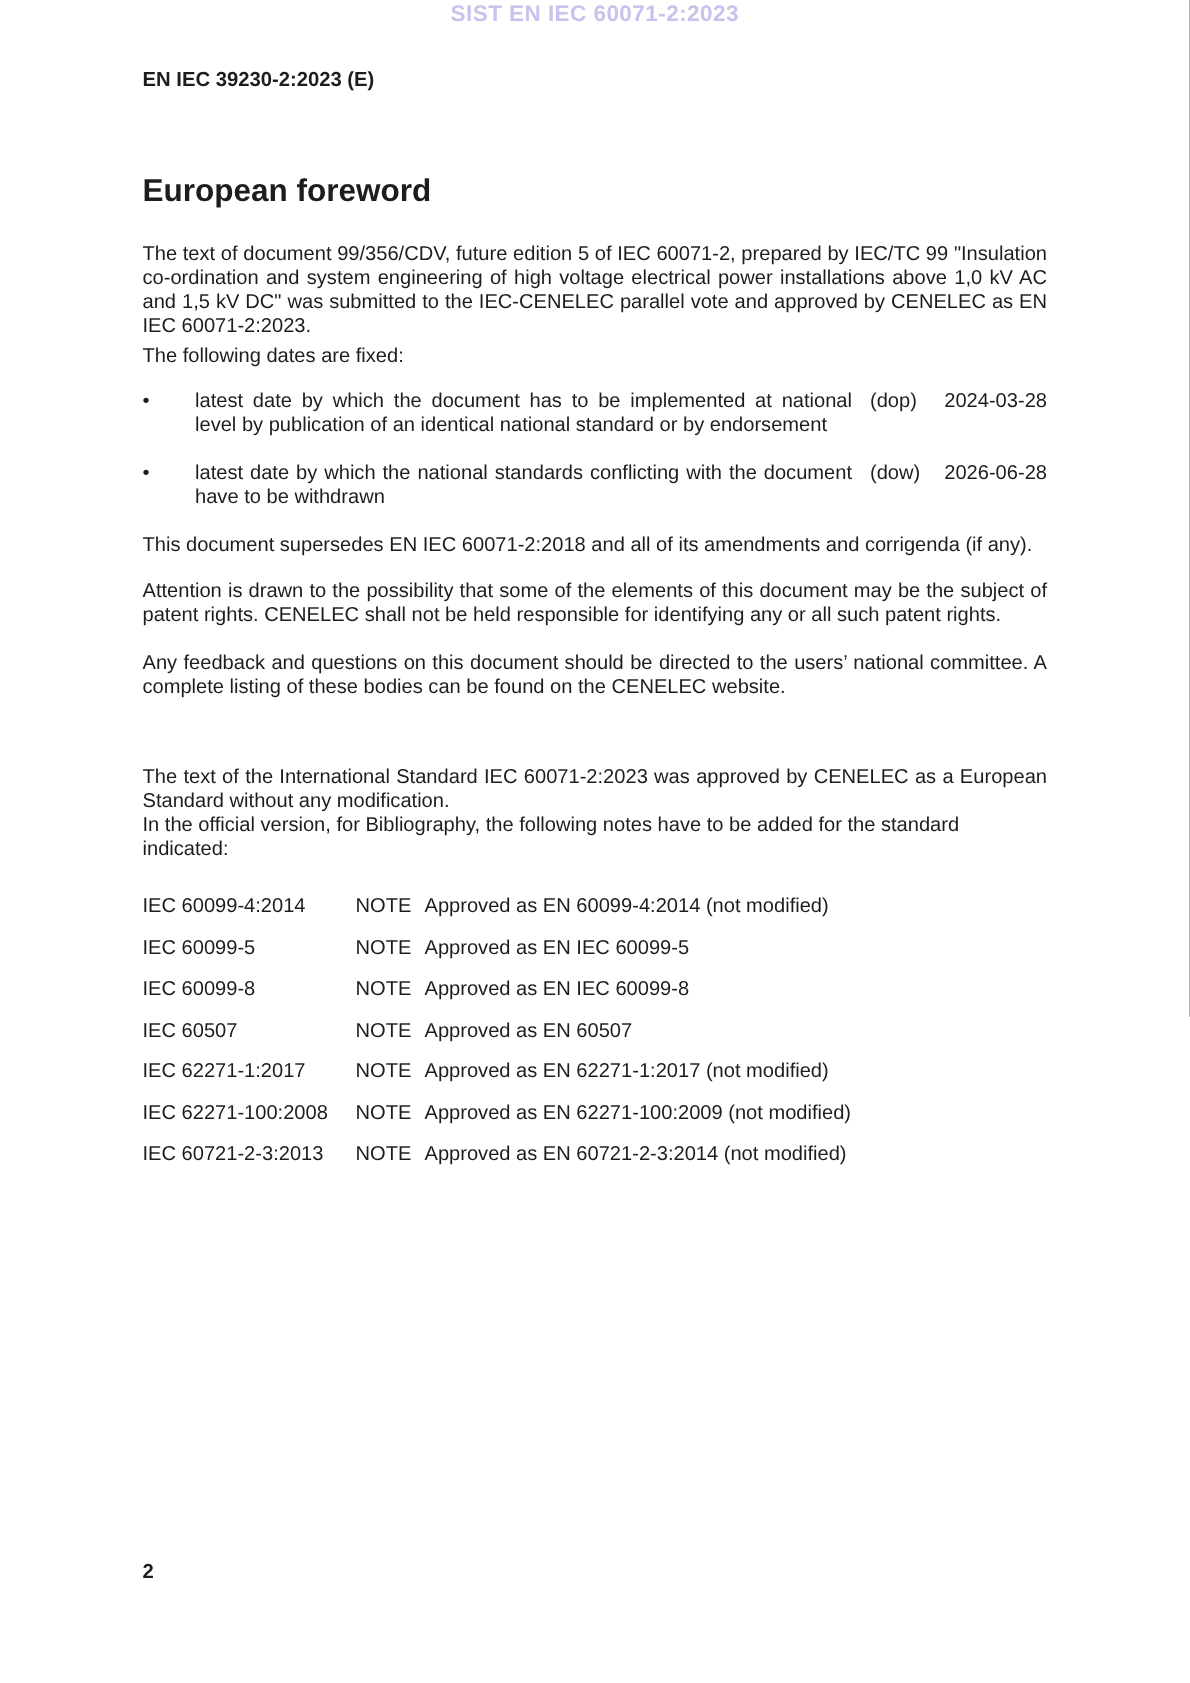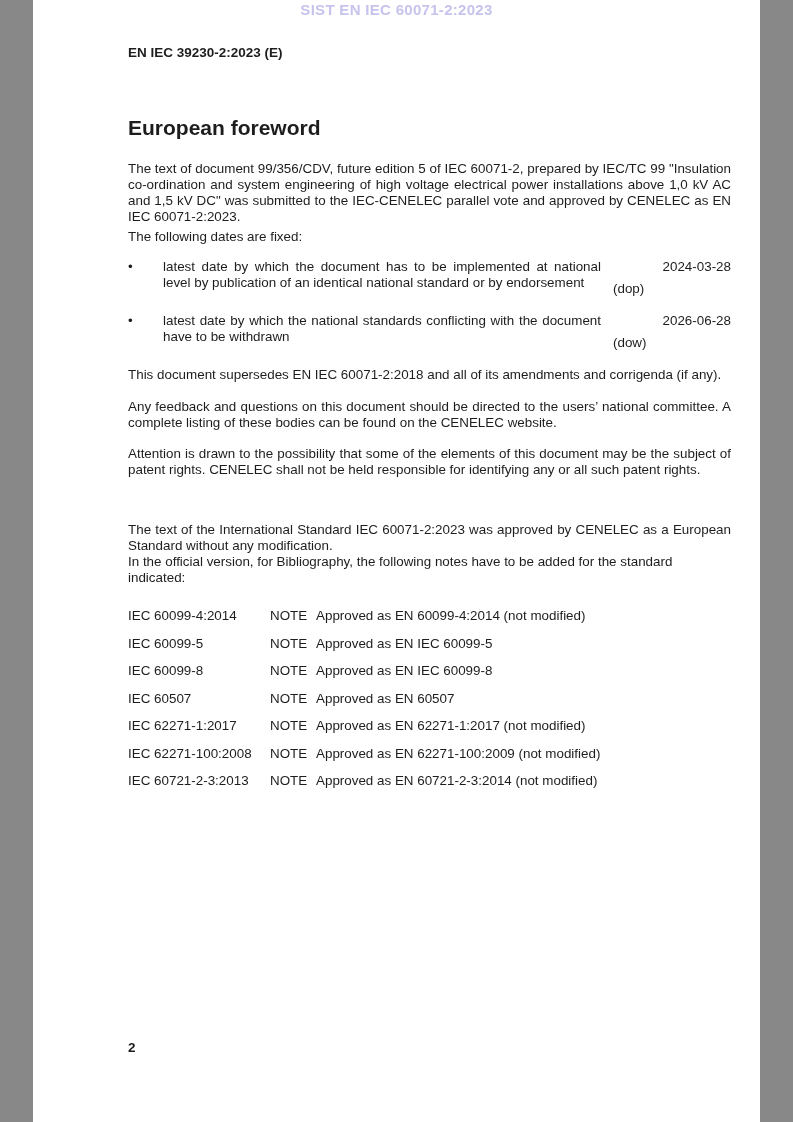--- a/index.html
+++ b/index.html
@@ -1,21 +1,21 @@
 <!DOCTYPE html>
 <html><head>
 <meta charset="utf-8">
 <style>
   * { margin: 0; padding: 0; box-sizing: border-box; }
   html, body { background: #888; }
   body { font-family: "Liberation Sans", "DejaVu Sans", sans-serif; }
 
   .page {
     position: relative;
-    width: 727px;
+    width: 793px;
     height: 1122px;
     margin: 0 auto;
     background: #ffffff;
     color: #1d1d1d;
     overflow: hidden;
   }
 
   .watermark {
     position: absolute;
     top: 1px;
@@ -61,21 +61,21 @@
 
   .bullet-row {
     display: flex;
     margin-top: 14px;
     font-size: 13.4px;
     line-height: 16px;
     align-items: flex-start;
   }
   .b-marker { width: 35px; flex: 0 0 35px; }
   .b-text   { width: 438px; flex: 0 0 438px; text-align: justify; }
-  .b-label  { width: 46px; flex: 0 0 46px; padding-left: 12px; margin-top: 22px; }
+  .b-label  { width: 46px; flex: 0 0 46px; padding-left: 12px; }
   .b-date   { flex: 1 1 auto; text-align: right; }
 
   .endorsement-title {
     margin-top: 40px;
     text-align: center;
     font-size: 14.5px;
     font-weight: bold;
     line-height: 17px;
   }
   .para.after-endorsement { margin-top: 44px; }
@@ -126,23 +126,23 @@
 
     <div class="bullet-row" style="margin-top:16px">
       <span class="b-marker">•</span>
       <span class="b-text">latest date by which the national standards conflicting with the document have to be withdrawn</span>
       <span class="b-label">(dow)</span>
       <span class="b-date">2026-06-28</span>
     </div>
 
     <p class="para" style="margin-top:16px">This document supersedes EN IEC 60071-2:2018 and all of its amendments and corrigenda (if any).</p>
 
+    <p class="para justify" style="margin-top:15px">Attention is drawn to the possibility that some of the elements of this document may be the subject of patent rights. CENELEC shall not be held responsible for identifying any or all such patent rights.</p>
+
     <p class="para justify" style="margin-top:16px">Any feedback and questions on this document should be directed to the users’ national committee. A complete listing of these bodies can be found on the CENELEC website.</p>
-
-    <p class="para justify" style="margin-top:15px">Attention is drawn to the possibility that some of the elements of this document may be the subject of patent rights. CENELEC shall not be held responsible for identifying any or all such patent rights.</p>
 
 
     <p class="para justify after-endorsement">The text of the International Standard IEC 60071-2:2023 was approved by CENELEC as a European Standard without any modification.</p>
 
     <p class="para">In the official version, for Bibliography, the following notes have to be added for the standard indicated:</p>
 
     <div class="notes">
       <div class="note-row">
         <span class="n-ref">IEC 60099-4:2014</span>
         <span class="n-note">NOTE</span>

